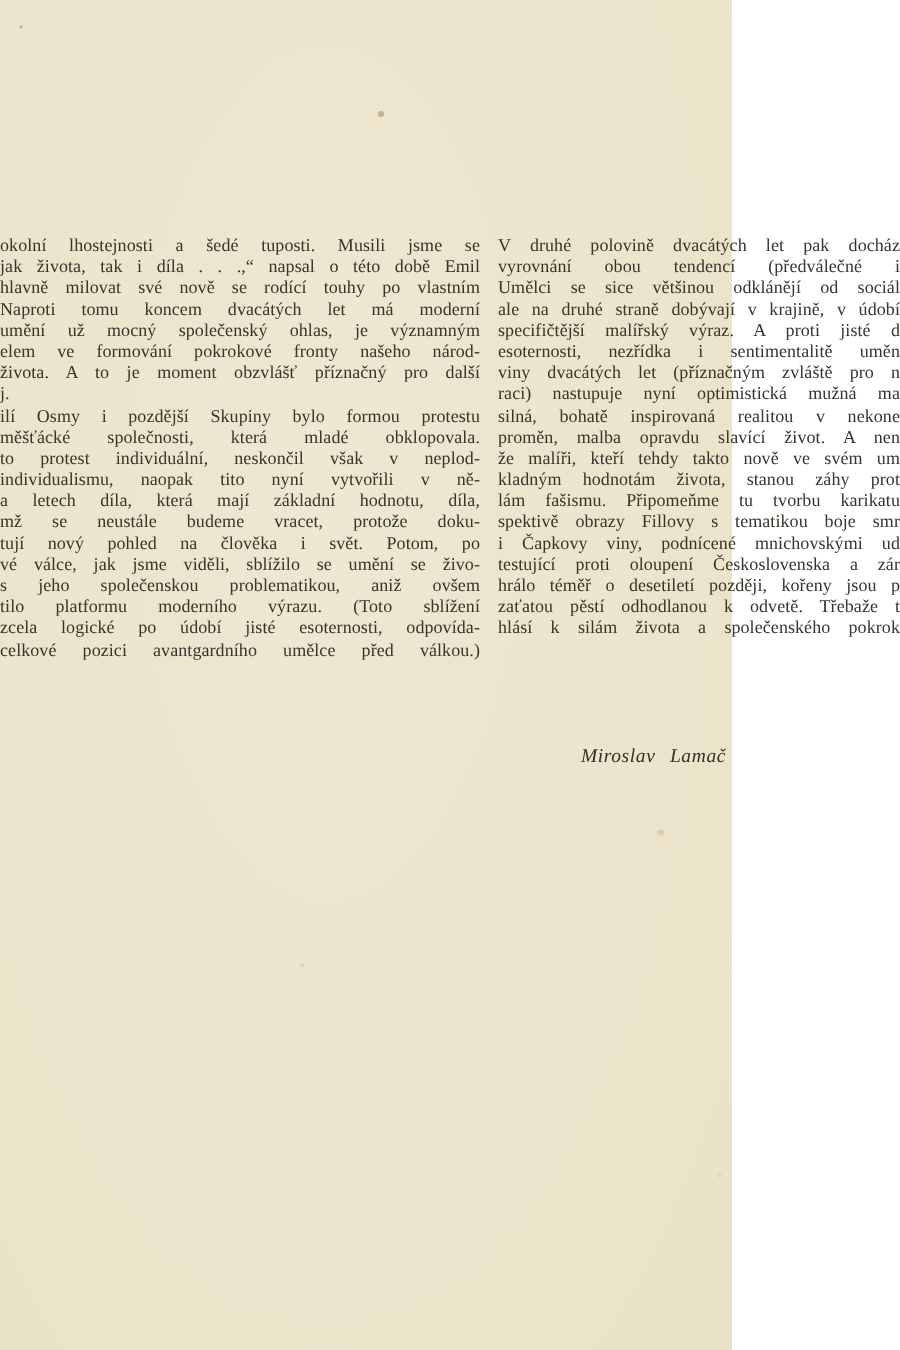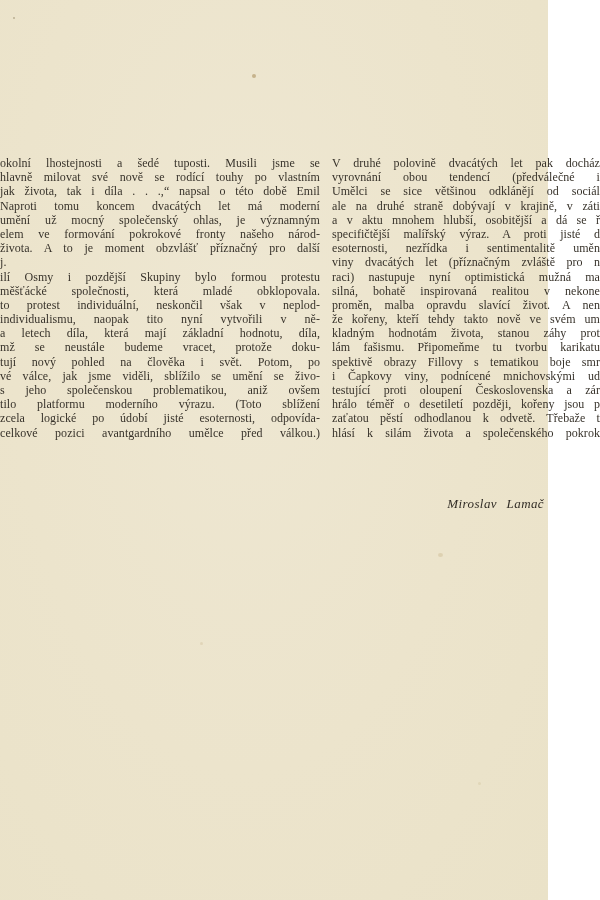--- a/index.html
+++ b/index.html
@@ -4,21 +4,21 @@
 <style>
   html, body {
     margin: 0;
     padding: 0;
     width: 600px;
     height: 900px;
     overflow: hidden;
   }
   .paper {
     position: relative;
-    width: 548px;
+    width: 488px;
     height: 900px;
     background: radial-gradient(ellipse at 45% 35%, #eee7d2 0%, #ece4cc 55%, #eae2c8 100%);
     font-family: "Liberation Serif", "DejaVu Serif", serif;
     color: #38332b;
   }
   .col {
     position: absolute;
     top: 156px;
     font-size: 12px;
     line-height: 14.2px;
@@ -64,22 +64,22 @@
   .s4 { left: 200px; top: 642px; width: 3px; height: 3px; background: rgba(170,145,90,0.18); }
   .s5 { left: 478px; top: 782px; width: 3px; height: 3px; background: rgba(170,145,90,0.15); }
 </style>
 </head>
 <body>
 
 <div class="paper">
 
   <div class="col col-left">
       <div class="tline">okolní lhostejnosti a šedé tuposti. Musili jsme se</div>
+      <div class="tline">jak života, tak i díla . . .,“ napsal o této době Emil</div>
       <div class="tline">hlavně milovat své nově se rodící touhy po vlastním</div>
-      <div class="tline">jak života, tak i díla . . .,“ napsal o této době Emil</div>
       <div class="tline">Naproti tomu koncem dvacátých let má moderní</div>
       <div class="tline">umění už mocný společenský ohlas, je významným</div>
       <div class="tline">elem ve formování pokrokové fronty našeho národ-</div>
       <div class="tline">života. A to je moment obzvlášť příznačný pro další</div>
       <div class="tline nojust">j.</div>
       <div class="tline">ilí Osmy i pozdější Skupiny bylo formou protestu</div>
       <div class="tline">měšťácké společnosti, která mladé obklopovala.</div>
       <div class="tline">to protest individuální, neskončil však v neplod-</div>
       <div class="tline">individualismu, naopak tito nyní vytvořili v ně-</div>
       <div class="tline">a letech díla, která mají základní hodnotu, díla,</div>
@@ -89,29 +89,28 @@
       <div class="tline">s jeho společenskou problematikou, aniž ovšem</div>
       <div class="tline">tilo platformu moderního výrazu. (Toto sblížení</div>
       <div class="tline">zcela logické po údobí jisté esoternosti, odpovída-</div>
       <div class="tline">celkové pozici avantgardního umělce před válkou.)</div>
     </div>
 
   <div class="col col-right">
       <div class="tline">V druhé polovině dvacátých let pak docház</div>
       <div class="tline">vyrovnání obou tendencí (předválečné i</div>
       <div class="tline">Umělci se sice většinou odklánějí od sociál</div>
-      <div class="tline">ale na druhé straně dobývají v krajině, v záti</div>
-      <div class="tline">a v aktu mnohem hlubší, osobitější a dá se ř</div>
+      <div class="tline">ale na druhé straně dobývají v krajině, v údobí</div>
       <div class="tline">specifičtější malířský výraz. A proti jisté d</div>
       <div class="tline">esoternosti, nezřídka i sentimentalitě uměn</div>
       <div class="tline">viny dvacátých let (příznačným zvláště pro n</div>
       <div class="tline">raci) nastupuje nyní optimistická mužná ma</div>
       <div class="tline">silná, bohatě inspirovaná realitou v nekone</div>
       <div class="tline">proměn, malba opravdu slavící život. A nen</div>
-      <div class="tline">že kořeny, kteří tehdy takto nově ve svém um</div>
+      <div class="tline">že malíři, kteří tehdy takto nově ve svém um</div>
       <div class="tline">kladným hodnotám života, stanou záhy prot</div>
       <div class="tline">lám fašismu. Připomeňme tu tvorbu karikatu</div>
       <div class="tline">spektivě obrazy Fillovy s tematikou boje smr</div>
       <div class="tline">i Čapkovy viny, podnícené mnichovskými ud</div>
       <div class="tline">testující proti oloupení Československa a zár</div>
       <div class="tline">hrálo téměř o desetiletí později, kořeny jsou p</div>
       <div class="tline">zaťatou pěstí odhodlanou k odvetě. Třebaže t</div>
       <div class="tline">hlásí k silám života a společenského pokrok</div>
     </div>
 

